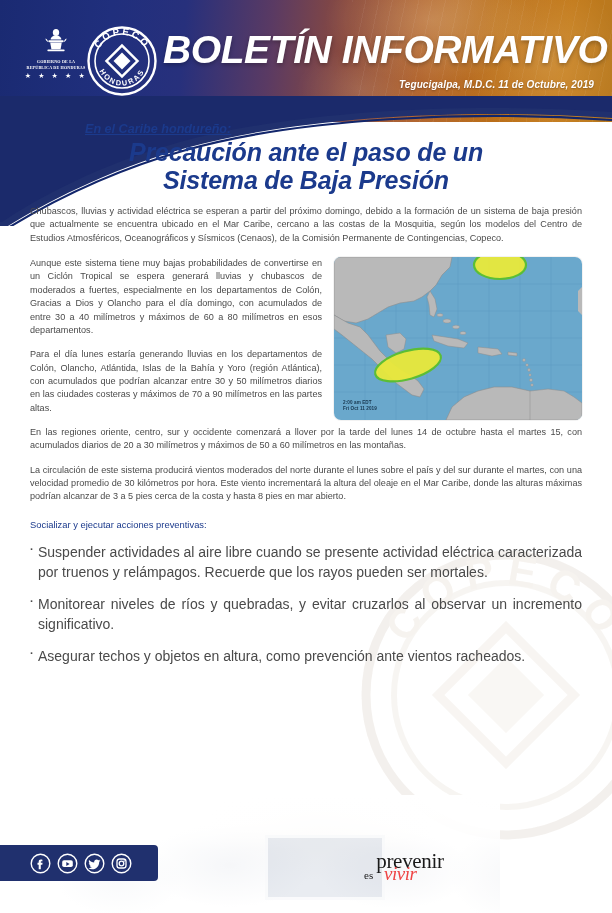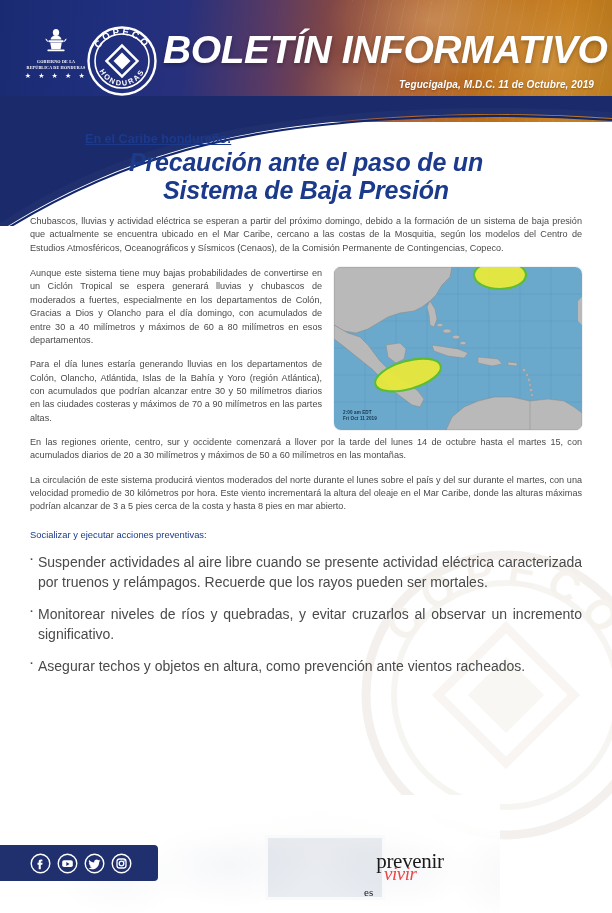--- a/index.html
+++ b/index.html
@@ -88,23 +88,23 @@
     position:absolute; left:356px; top:545px; width:300px; height:300px;
     opacity:.5; pointer-events:none;
   }
 
   
   .content {
     position:absolute; left:0; top:122px; width:612px;
     padding:0 30px;
   }
   .kicker {
-    font-size:12.6px; font-weight:bold;
+    font-size:12.6px; font-style:italic; font-weight:bold;
     color:#1b3a8c; text-decoration:underline;
-    margin-left:55px; margin-top:10px;
+    margin-left:55px; 
   }
   .headline {
     font-size:25px; font-style:italic; font-weight:bold;
     color:#1b3a8c; line-height:1.12; text-align:center;
     margin-top:2px; letter-spacing:-.2px;
   }
 
   .body-text { font-size:9.1px; color:#4a4a4a; line-height:1.47; text-align:justify; }
   p.para { margin-top:11px; text-align:justify; }
 
@@ -167,21 +167,21 @@
   }
   .pv-logo .pv1 {
     font-family:"Liberation Serif", serif; font-size:21px;
     color:#1a1a1a; font-weight:normal; letter-spacing:-.3px; display:block;
   }
   .pv-logo .pv-row {
     display:block; margin-top:-4px; position:relative; height:27px;
   }
   .pv-logo .pv2 {
     font-family:"Liberation Serif", serif; font-size:11px; color:#1a1a1a;
-    position:absolute; left:14px; top:19px;
+    position:absolute; left:14px; top:2px;
   }
   .pv-logo .pv3 {
     font-family:"Liberation Serif", serif; font-size:19px; color:#ef4444;
     font-style:italic; position:absolute; left:34px; top:-4px; letter-spacing:-.5px;
   }
 </style>
 </head>
 <body>
 
 <div class="header">

